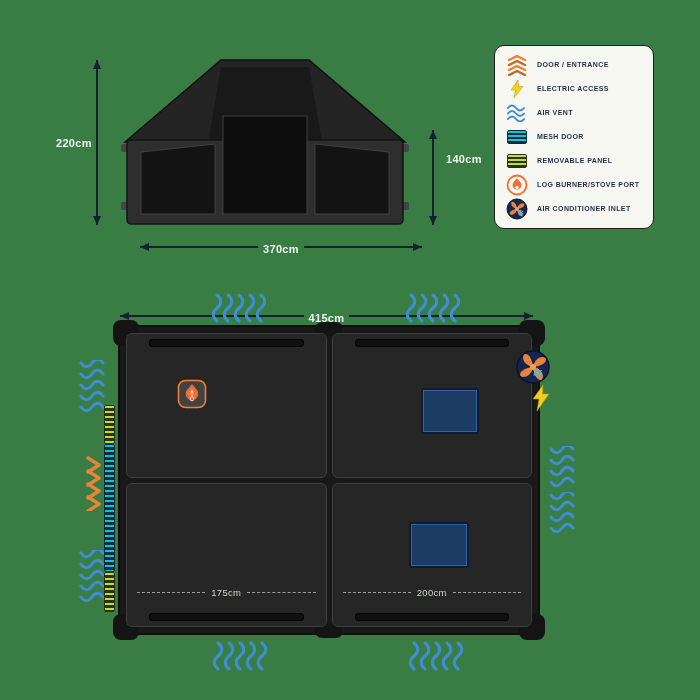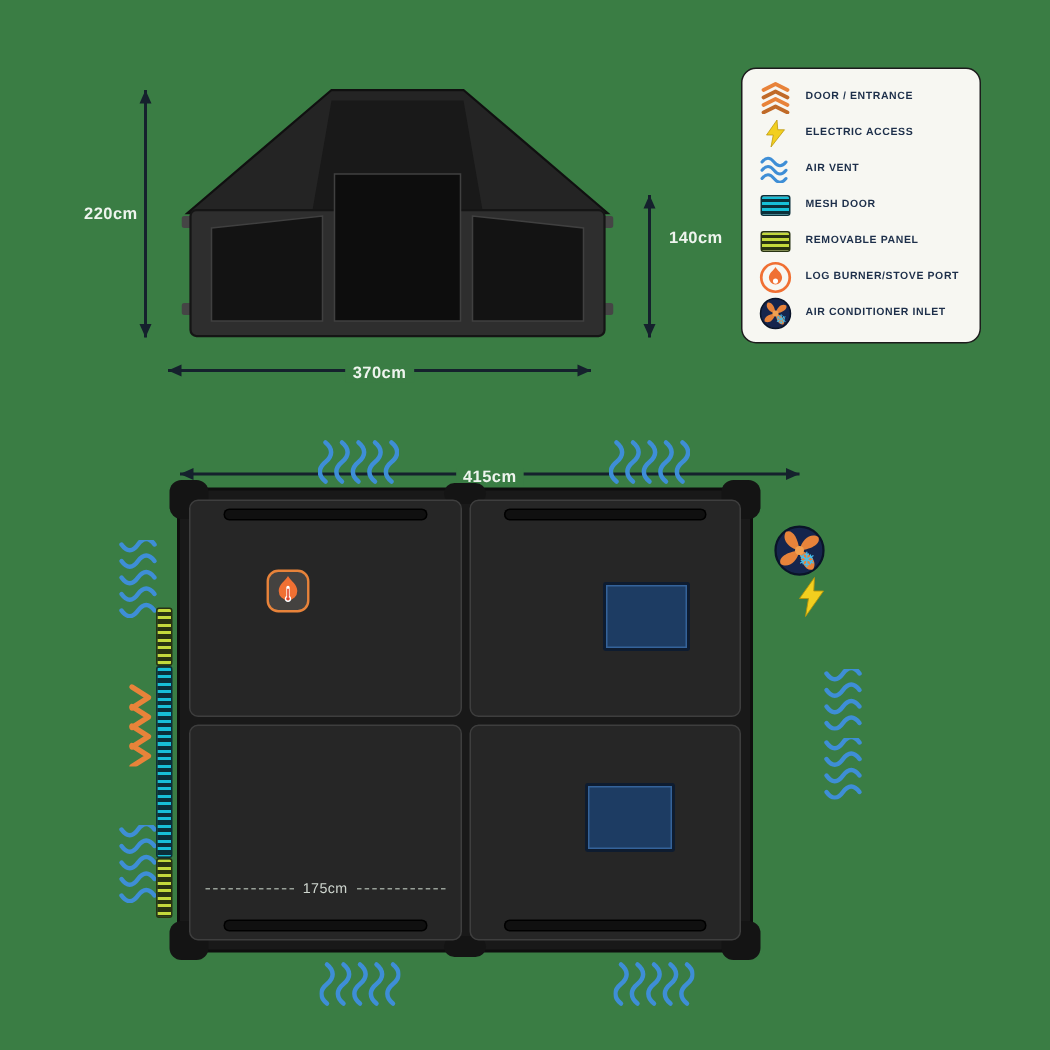--- a/index.html
+++ b/index.html
@@ -37,21 +37,21 @@
   .legend{position:absolute;left:494px;top:45px;width:160px;height:184px;background:#f7f7f2;
     border:1.5px solid #1c1c1c;border-radius:10px;padding:9px 10px;display:flex;flex-direction:column;justify-content:space-between;}
   .legend-item{display:flex;align-items:center;gap:8px;height:20px;}
   .legend-icon{width:24px;display:flex;align-items:center;justify-content:center;flex:0 0 24px;}
   .legend-label{font-size:7px;font-weight:700;color:#1d2f4a;letter-spacing:.4px;text-transform:uppercase;line-height:1.1;}
   .stripe-chip{width:20px;height:14px;border-radius:2px;}
   .stripe-chip.mesh{background:repeating-linear-gradient(180deg,var(--mesh-cyan) 0 1.8px,#0b2f3a 1.8px 4px);border:1px solid #0b2f3a;}
   .stripe-chip.panel{background:repeating-linear-gradient(180deg,var(--panel-green) 0 1.8px,#283312 1.8px 4px);border:1px solid #283312;}
 
   
-  .plan{position:absolute;left:118px;top:325px;width:384px;height:310px;background:#191919;
+  .plan{position:absolute;left:118px;top:325px;width:422px;height:310px;background:#191919;
     border:2px solid #0e0e0e;border-radius:12px;}
   .plan .tab{position:absolute;background:#141414;border-radius:8px;z-index:0;}
   .plan-grid{position:absolute;inset:6px;display:grid;grid-template-columns:1fr 1fr;grid-template-rows:1fr 1fr;gap:5px;z-index:1;}
   .cell{background:#262626;border:1px solid #3e3e3e;border-radius:6px;position:relative;}
   .zip{position:absolute;left:22px;right:22px;height:8px;background:#101010;border-radius:4px;box-shadow:inset 0 0 0 1px #000;}
   .zip.top{top:5px;} .zip.bottom{bottom:5px;}
   .window{position:absolute;background:#1d3c63;border:2px solid #0e1c30;border-radius:2px;box-shadow:inset 0 0 0 1px #35639a;}
   .measure{position:absolute;left:10px;right:10px;display:flex;align-items:center;gap:6px;color:#cfd6cf;font-size:9.5px;letter-spacing:.3px;}
   .measure::before,.measure::after{content:"";flex:1;border-top:1.5px dashed #98a098;}
 
@@ -84,21 +84,21 @@
     <polygon points="190,90 264,98 264,160 190,160" fill="#131313" stroke="#404040" stroke-width="1"></polygon>
     <rect x="98" y="62" width="84" height="98" fill="#0d0d0d" stroke="#404040" stroke-width="1"></rect>
   </svg>
 
   <div class="dim-v" style="left:96px;top:60px;height:165px;"></div>
   <span class="dim-label" style="left:56px;top:137px;">220cm</span>
 
   <div class="dim-v" style="left:432px;top:130px;height:95px;"></div>
   <span class="dim-label" style="left:446px;top:153px;">140cm</span>
 
-  <div class="dim-h" style="left:112px;top:246px;width:282px;text-align:center;">
+  <div class="dim-h" style="left:140px;top:246px;width:282px;text-align:center;">
     <span class="dim-label on-line">370cm</span>
   </div>
 
   <div class="legend">
 
     <div class="legend-item">
       <span class="legend-icon">
         <svg class="chev-up" width="22" height="22" viewBox="0 0 22 22">
           <path d="M3,6 L11,2 L19,6" stroke="#e8833a"></path>
           <path d="M3,11 L11,7 L19,11" stroke="#c06a28"></path>
@@ -207,20 +207,23 @@
       <div class="cell">
         <div class="zip bottom"></div>
         <div class="measure" style="top:103px;">
           <span>175cm</span>
         </div>
       </div>
 
       <div class="cell">
         <div class="zip bottom"></div>
         <div class="window" style="left:76px;top:38px;width:60px;height:46px;"></div>
+        <div class="measure" style="top:103px;">
+          <span>200cm</span>
+        </div>
       </div>
 
     </div>
   </div>
 
   <svg class="abs wave" style="left:212px;top:293px;" width="54" height="30" viewBox="0 0 54 30">
     <path d="M5,2 c5,4 5,9 0,13 c-5,4 -5,9 0,13"></path>
     <path d="M16,2 c5,4 5,9 0,13 c-5,4 -5,9 0,13"></path>
     <path d="M27,2 c5,4 5,9 0,13 c-5,4 -5,9 0,13"></path>
     <path d="M38,2 c5,4 5,9 0,13 c-5,4 -5,9 0,13"></path>

